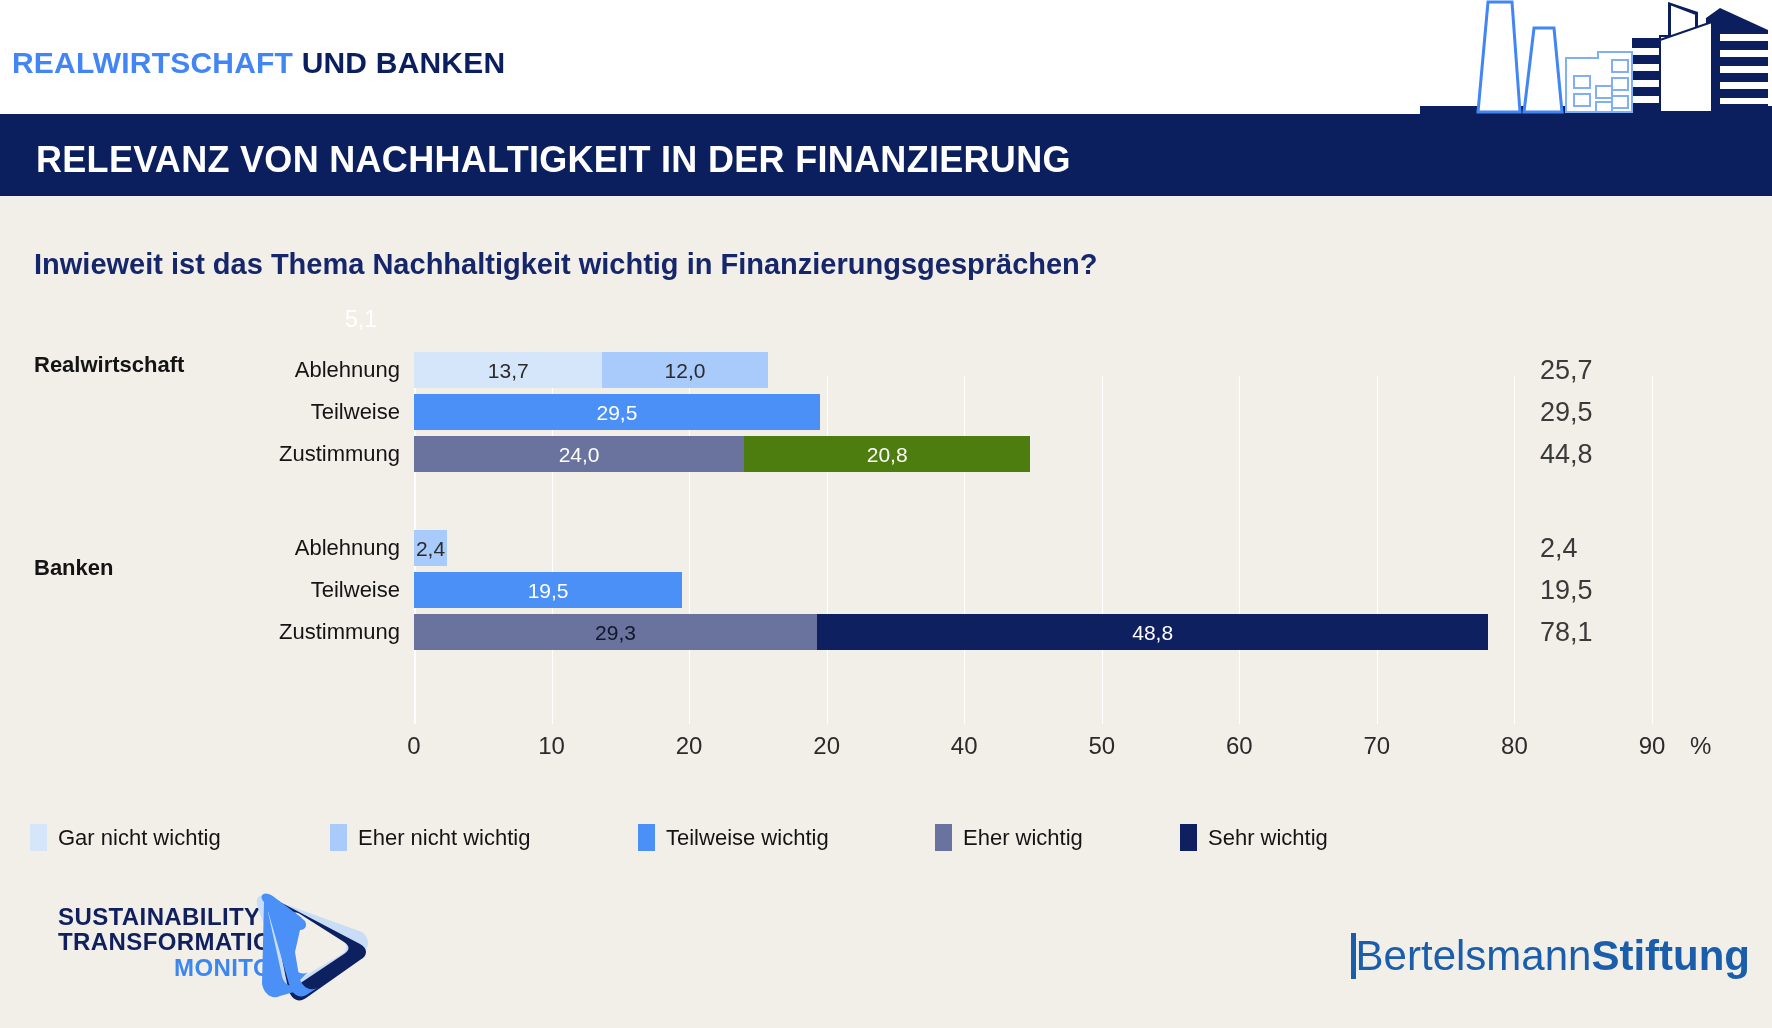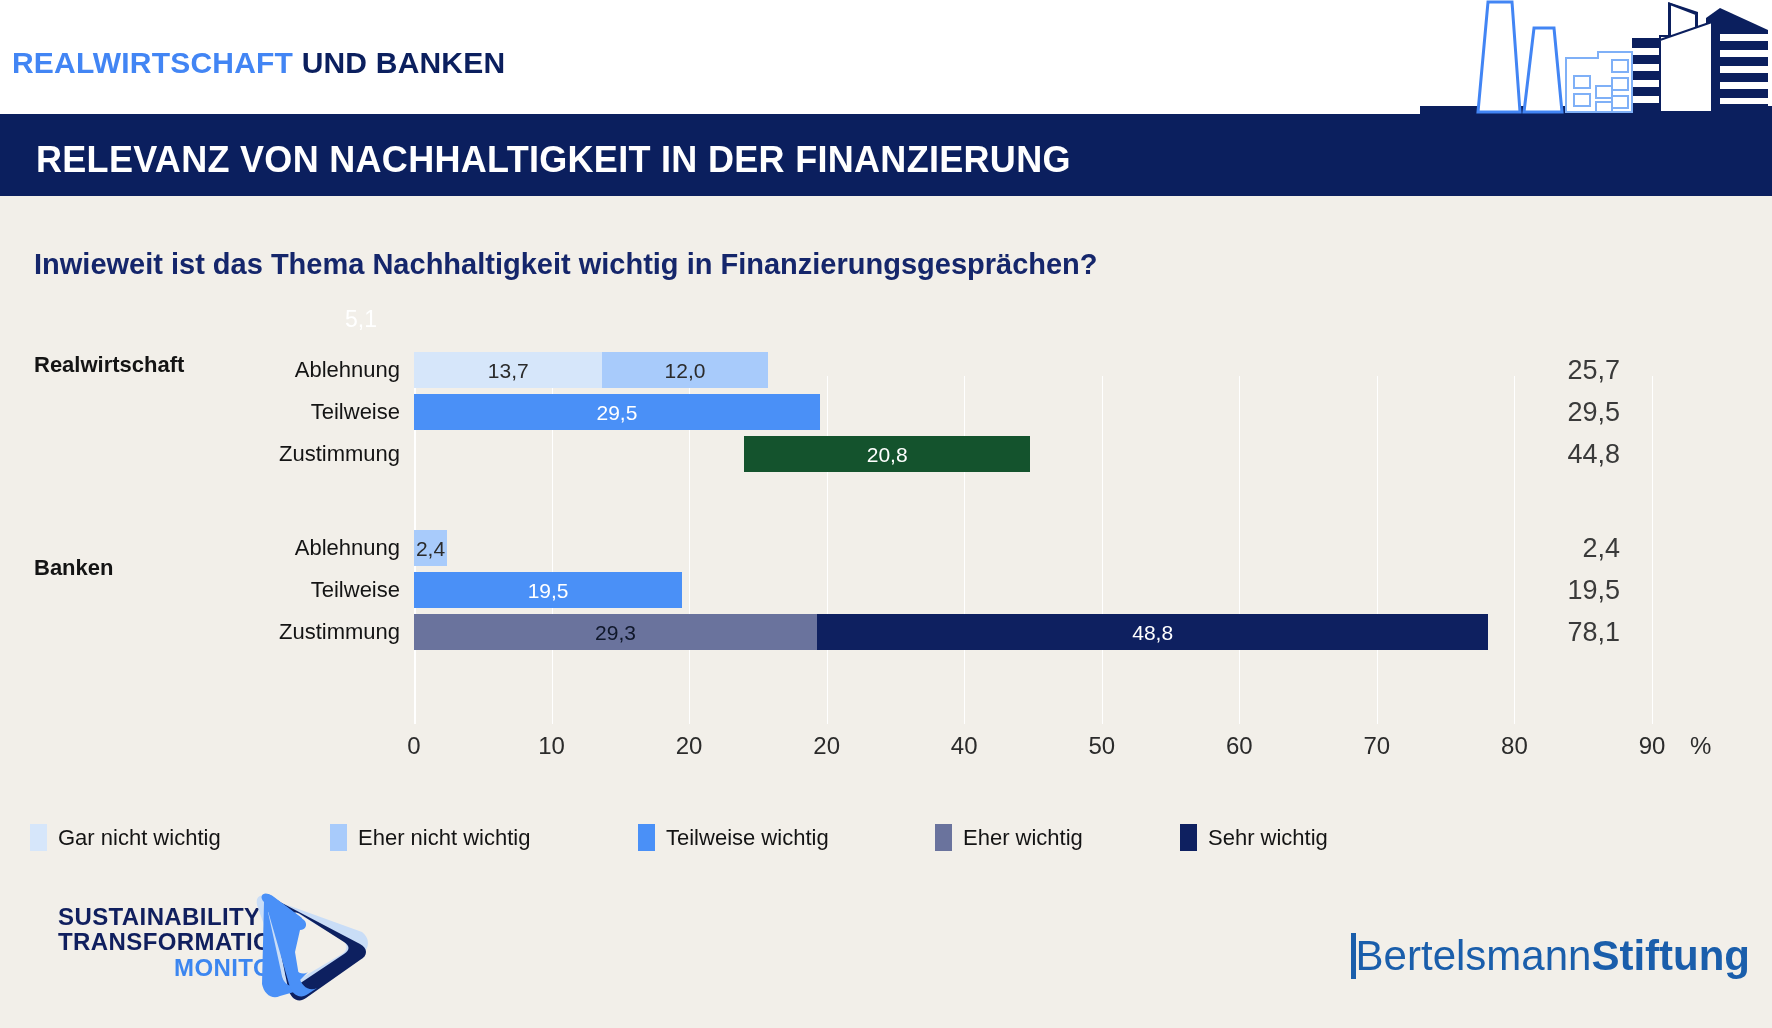--- a/index.html
+++ b/index.html
@@ -84,21 +84,21 @@
   .bars{
     position:absolute;left:414px;top:0;height:36px;
   }
   .seg{
     position:absolute;top:0;height:36px;
     display:flex;align-items:center;justify-content:center;
     font-size:21px;line-height:1;box-sizing:border-box;
   }
   .total{
     position:absolute;left:1540px;top:50%;transform:translateY(-50%);
-    font-size:27px;color:#3a3a3a;text-align:right;width:80px;
+    font-size:27px;color:#3a3a3a;width:80px;
   }
 
   
   .xticks{position:absolute;left:0;top:732px;width:1772px;height:34px;}
   .xtick{
     position:absolute;top:0;transform:translateX(-50%);
     font-size:24px;color:#2b2b2b;
   }
   .xunit{position:absolute;left:1690px;top:0;font-size:24px;color:#2b2b2b;}
 
@@ -268,21 +268,22 @@
 <div class="row" style="top: 394px;">
     <div class="rlabel">Teilweise</div>
     <div class="bars" style="width: 405.789px;">
       <div class="seg" style="left: 0px; width: 405.789px; background: rgb(74, 144, 247); color: rgb(255, 255, 255);">29,5</div>
     </div>
     <div class="total">29,5</div>
   </div>
 <div class="row" style="top: 436px;">
     <div class="rlabel">Zustimmung</div>
     <div class="bars" style="width: 616.249px;">
-      <div class="seg" style="left: 330.133px; width: 286.116px; background: #14532d; color: rgb(255, 255, 255);">20,8</div>
+      <div class="seg" style="left: 0px; width: 330.133px; background: rgb(106, 115, 157); color: rgb(255, 255, 255);">24,0</div>
+      <div class="seg" style="left: 330.133px; width: 286.116px; background: #4d7c0f; color: rgb(255, 255, 255);">20,8</div>
     </div>
     <div class="total">44,8</div>
   </div>
 <div class="grp g1">Banken</div>
 <div class="row" style="top: 530px;">
     <div class="rlabel">Ablehnung</div>
     <div class="bars" style="width: 33.0133px;">
       <div class="seg" style="left: 0px; width: 33.0133px; background: rgb(168, 203, 251); color: rgb(43, 43, 43);">2,4</div>
     </div>
     <div class="total">2,4</div>

